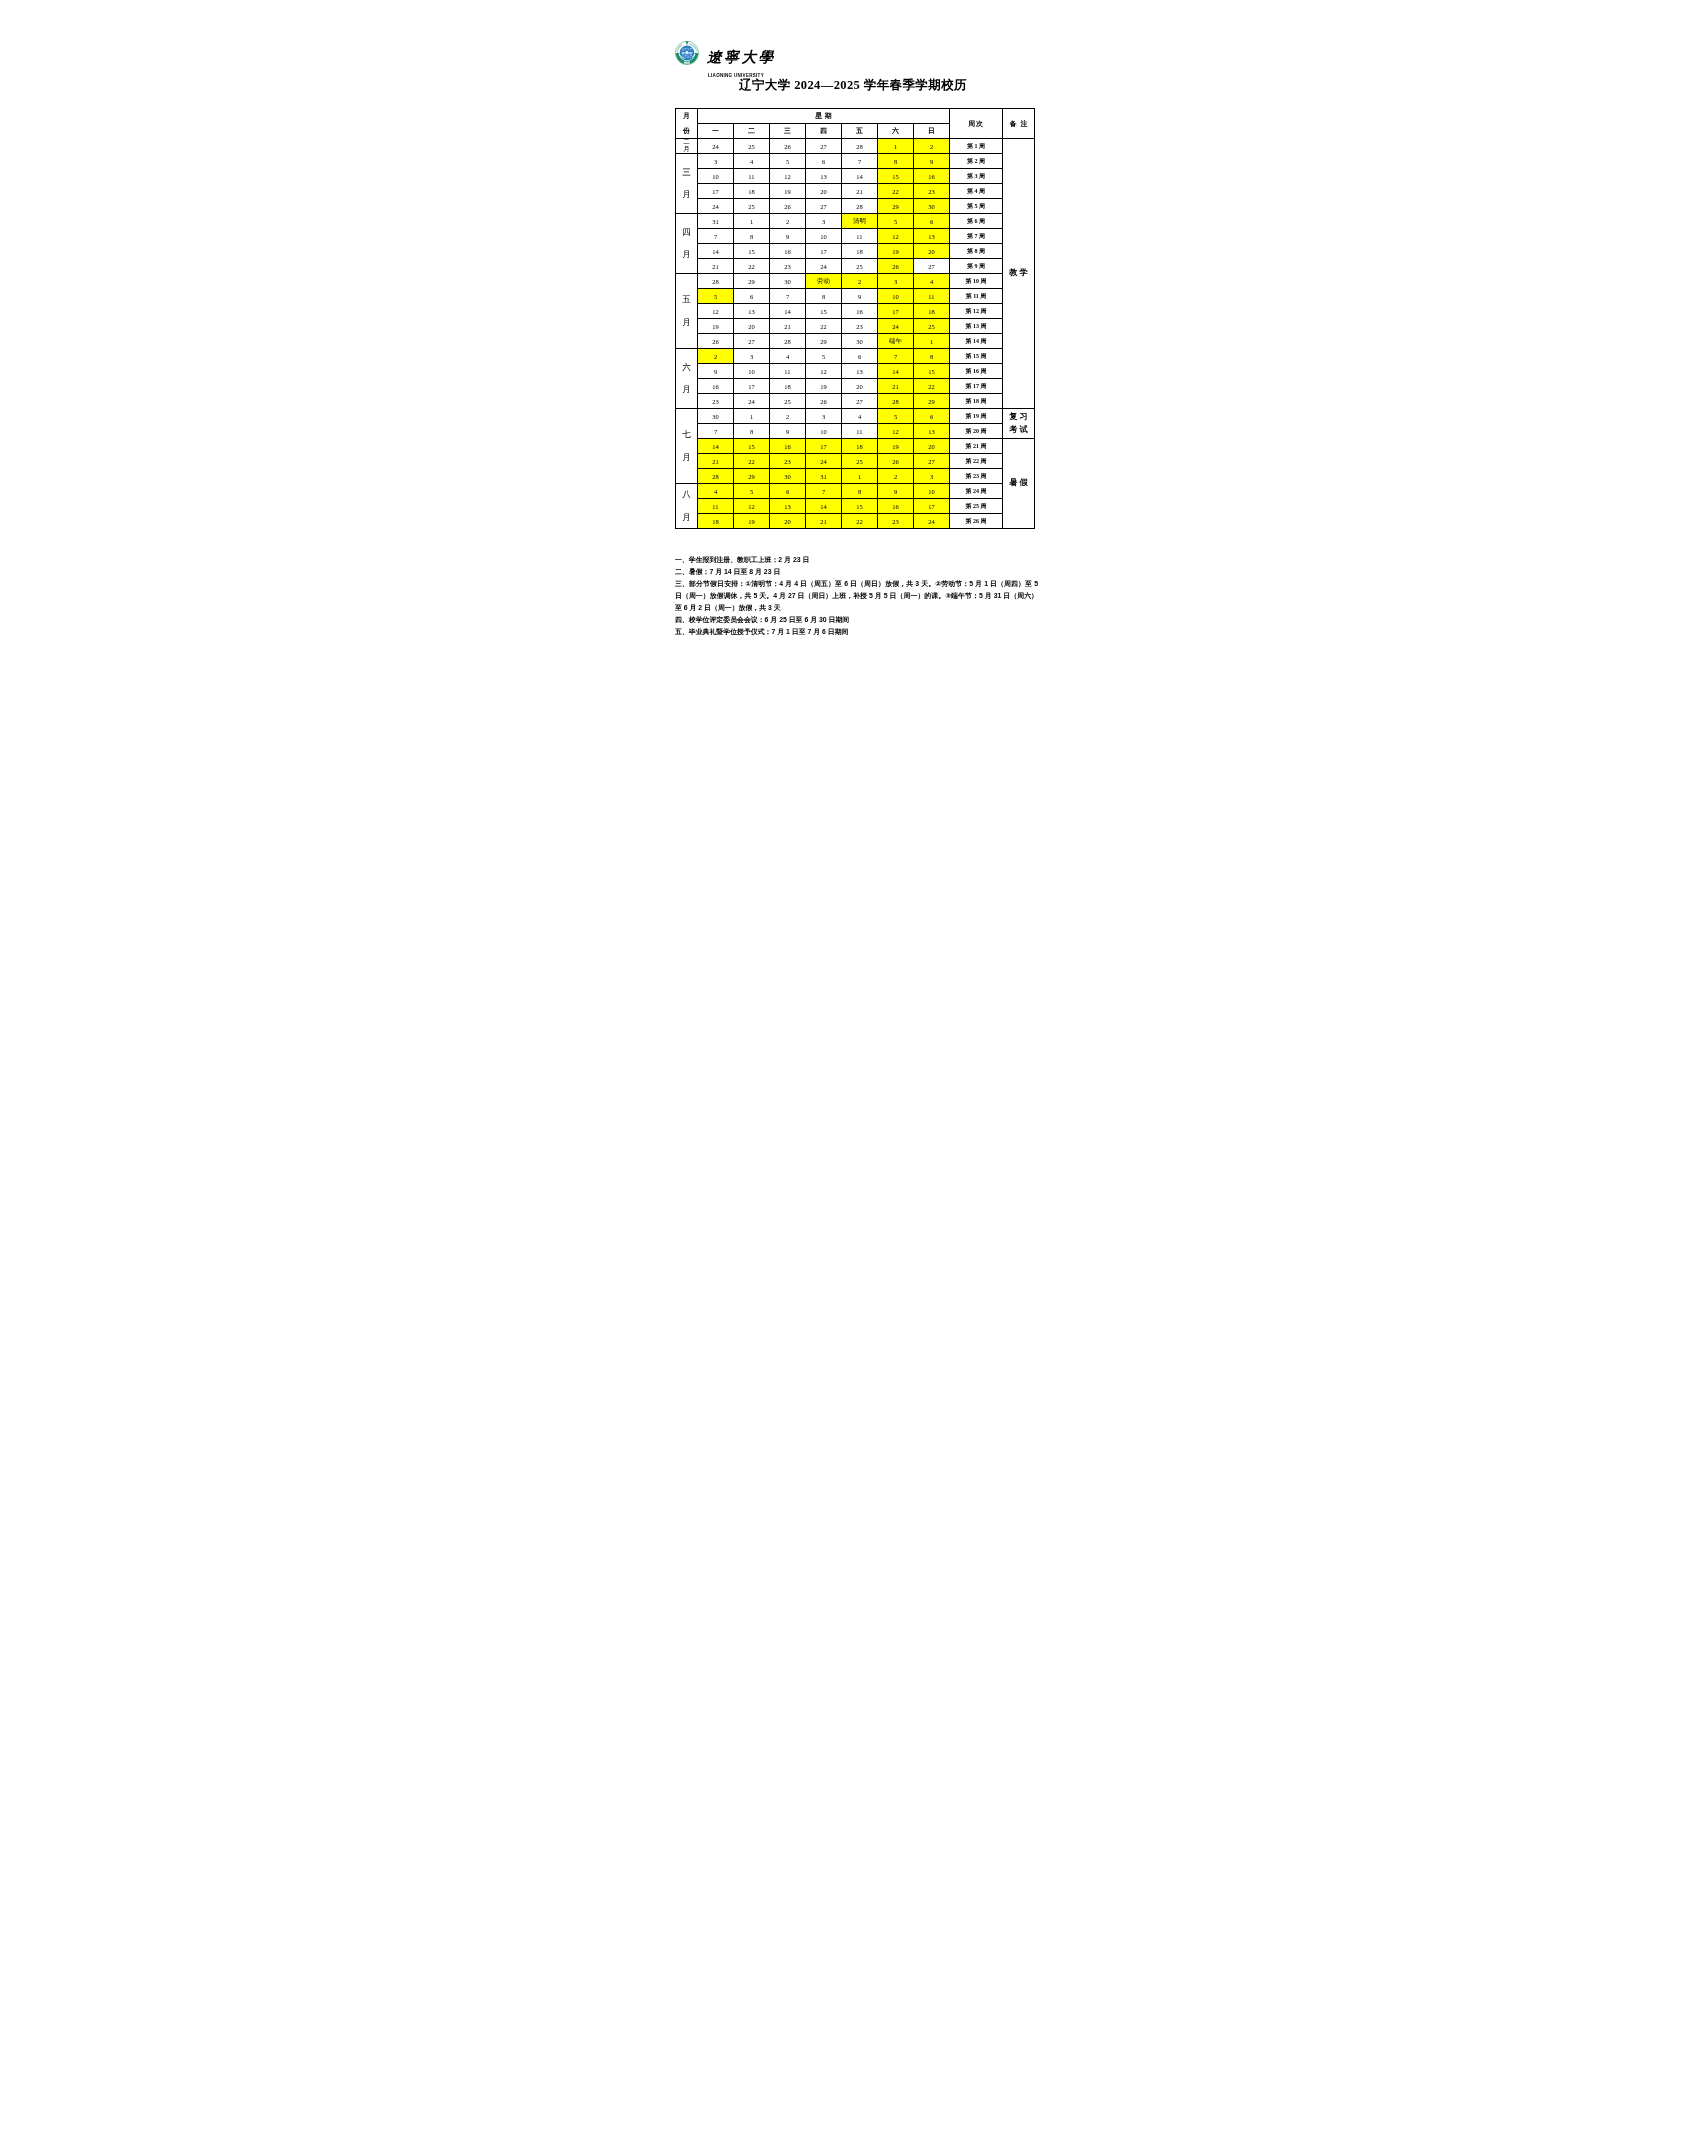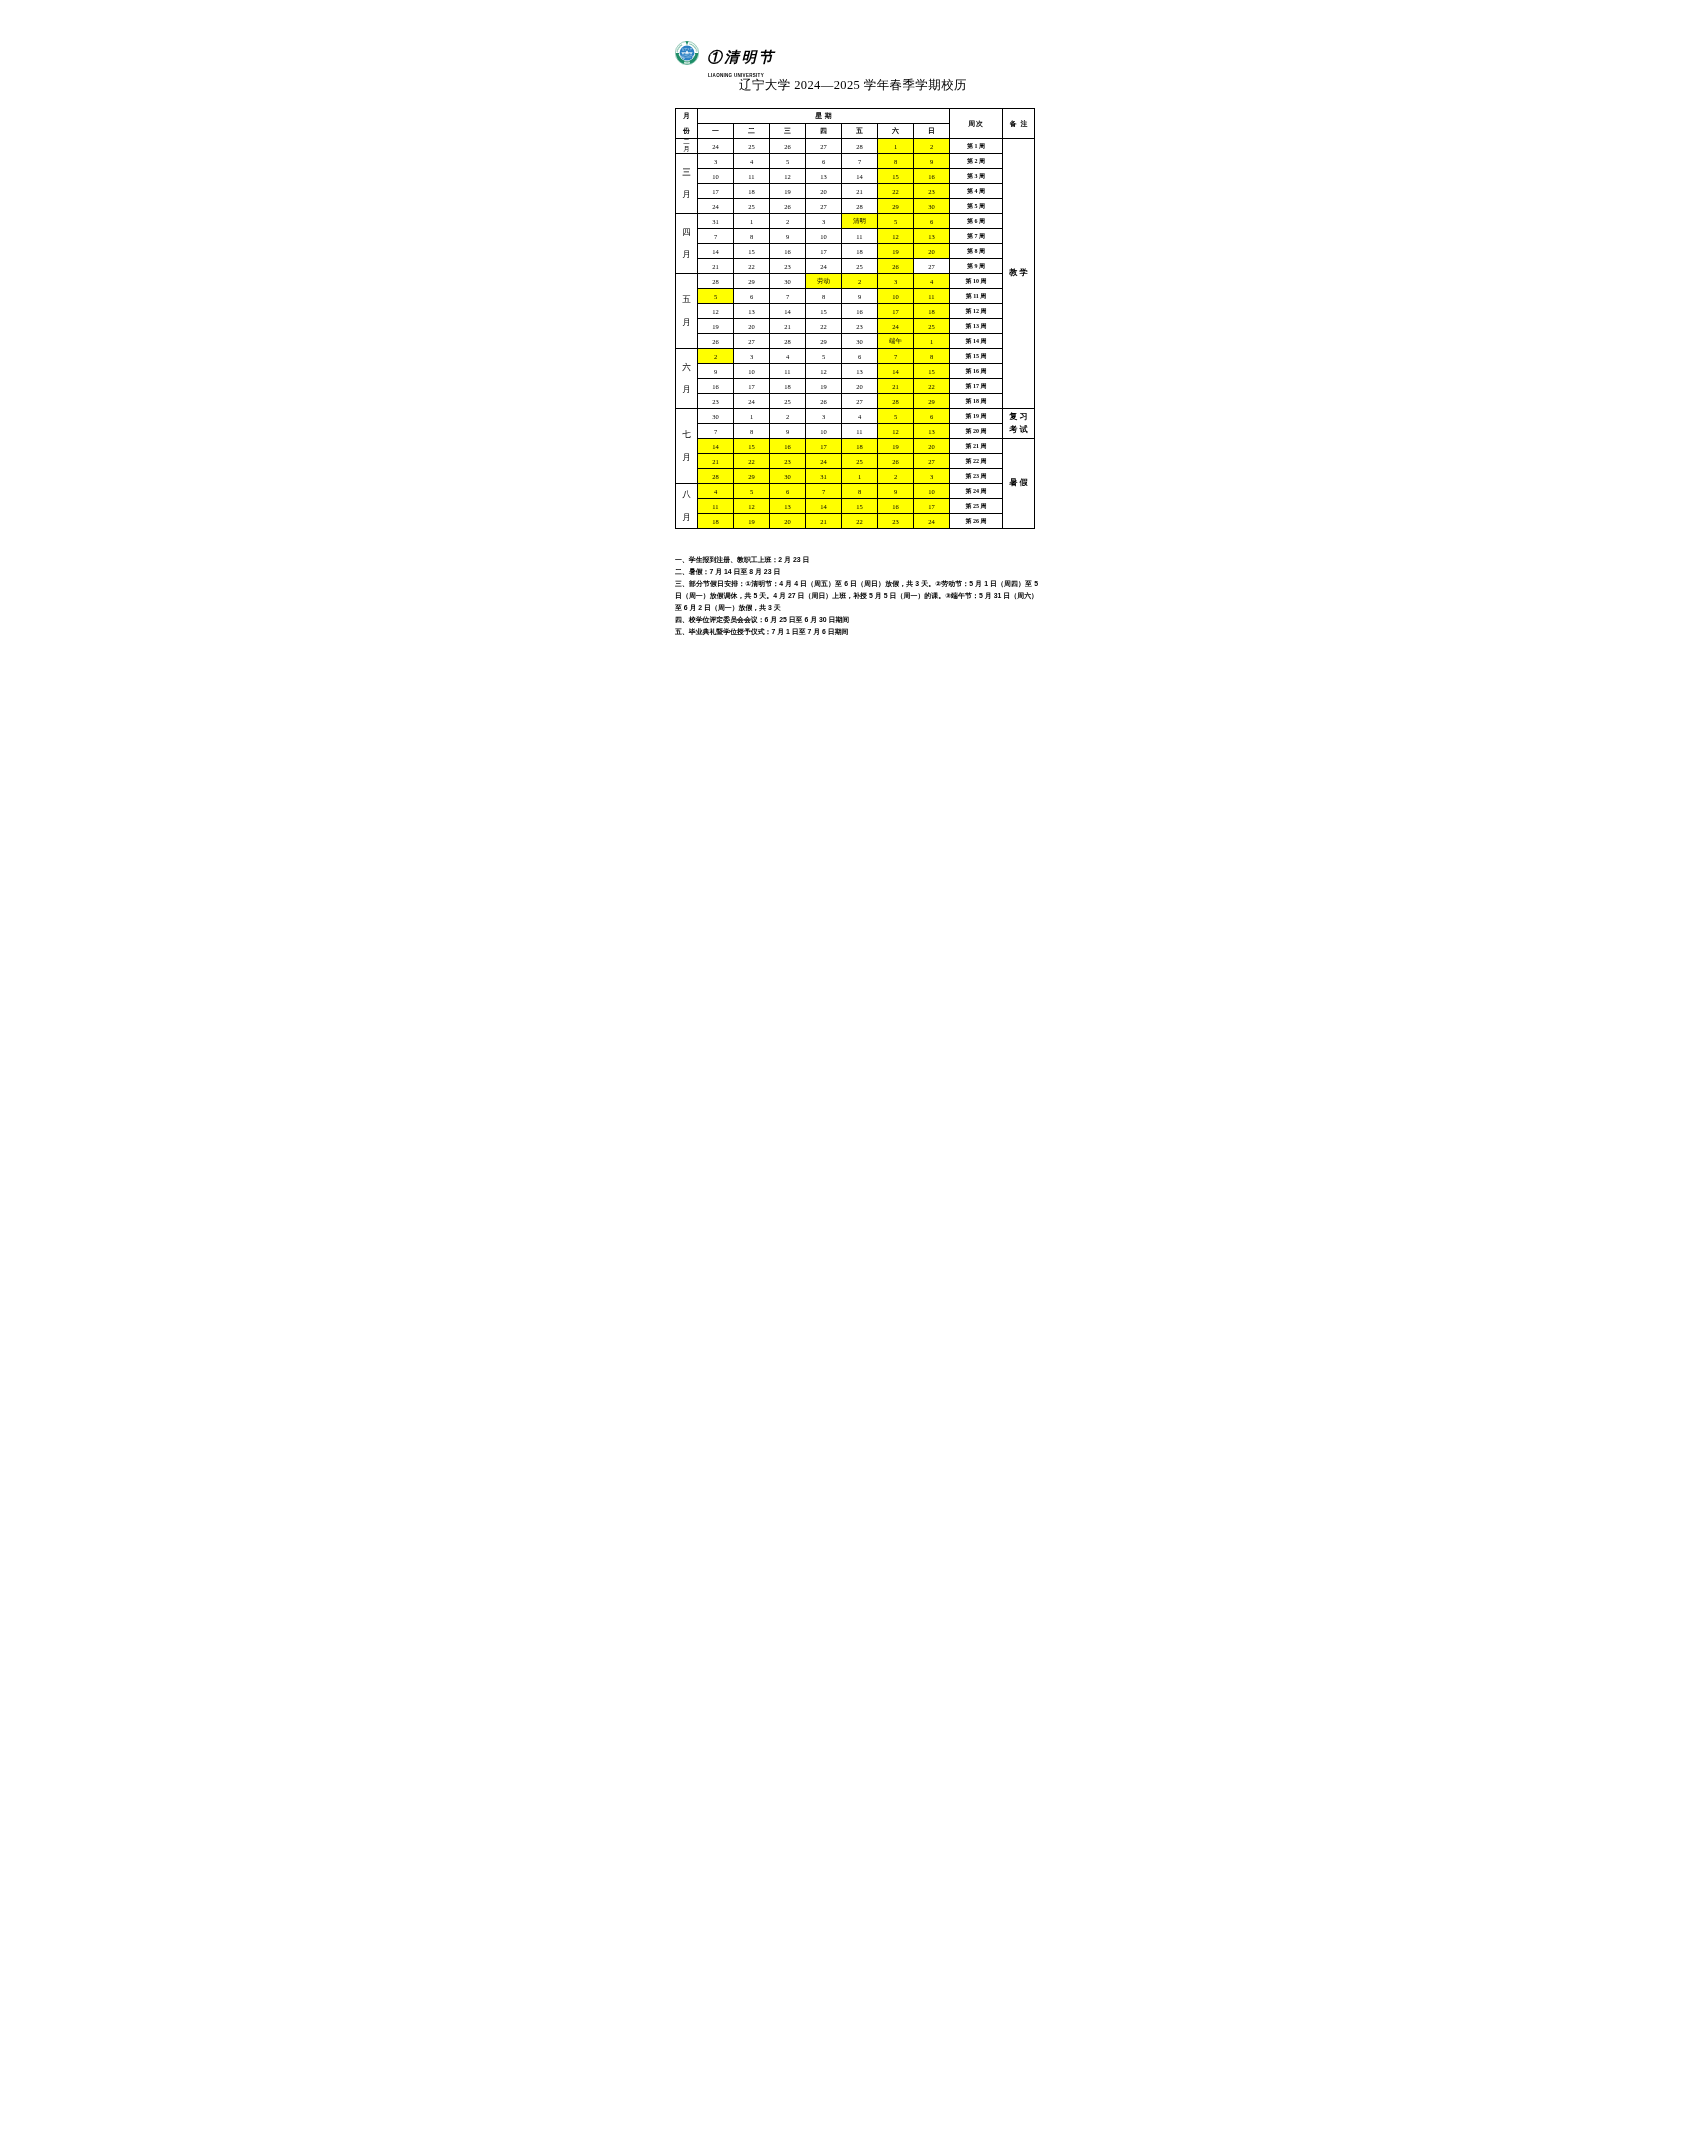--- a/index.html
+++ b/index.html
@@ -17,21 +17,21 @@
     letter-spacing:2.6px; white-space:nowrap; font-family:"Liberation Serif","DejaVu Serif",serif;
   }
   .wordmark-en {
     position:absolute; left:33px; top:32px; font-size:4.5px; font-weight:bold; letter-spacing:0.3px;
     font-family:"Liberation Sans","DejaVu Sans",sans-serif; white-space:nowrap;
   }
 
   
   .page-title {
     position:absolute; left:0; top:77px; width:100%; text-align:center;
-    font-size:12.5px; font-weight:normal; letter-spacing:0.4px;
+    font-size:12.5px; font-weight:bold; letter-spacing:0.4px;
     font-family:"Liberation Serif","DejaVu Serif",serif;
   }
 
   
   .cal-wrap { position:absolute; left:78px; top:108px; }
   table.cal { border-collapse:collapse; table-layout:fixed; border:1.1px solid #000; }
   .cal th, .cal td {
     border:0.4px solid #000; text-align:center; vertical-align:middle; padding:0;
     height:15px; overflow:hidden;
   }
@@ -108,21 +108,21 @@
       <path d="M 33 68.5 q 4.5 3 8.5 0 t 8.5 0 t 8.5 0 t 8.5 0" stroke="#ffffff" fill="none" stroke-width="1.3"></path>
       <text font-size="6.2" font-weight="bold" fill="#ffffff" font-family="Liberation Sans, sans-serif">
         <textPath href="#arcB" startOffset="6%">SHENYANG</textPath>
       </text>
       <text font-size="6.2" font-weight="bold" fill="#ffffff" font-family="Liberation Sans, sans-serif">
         <textPath href="#arcB" startOffset="74%">CHINA</textPath>
       </text>
       <rect x="38" y="85.5" width="24" height="9.5" rx="2" fill="#ffffff" stroke="#1e8e68" stroke-width="1"></rect>
       <text x="50" y="93" font-size="7" font-weight="bold" fill="#1e8e68" text-anchor="middle" font-family="Liberation Serif, serif">1948</text>
     </svg>
-    <div class="wordmark-cn">①清明节</div>
+    <div class="wordmark-cn">遼寧大學</div>
     <div class="wordmark-en">LIAONING UNIVERSITY</div>
   </div>
 
   <div class="page-title">辽宁大学 2024—2025 学年春季学期校历</div>
 
   <div class="cal-wrap">
     <table class="cal">
       <colgroup>
         <col style="width:22px">
         <col style="width:36px">

